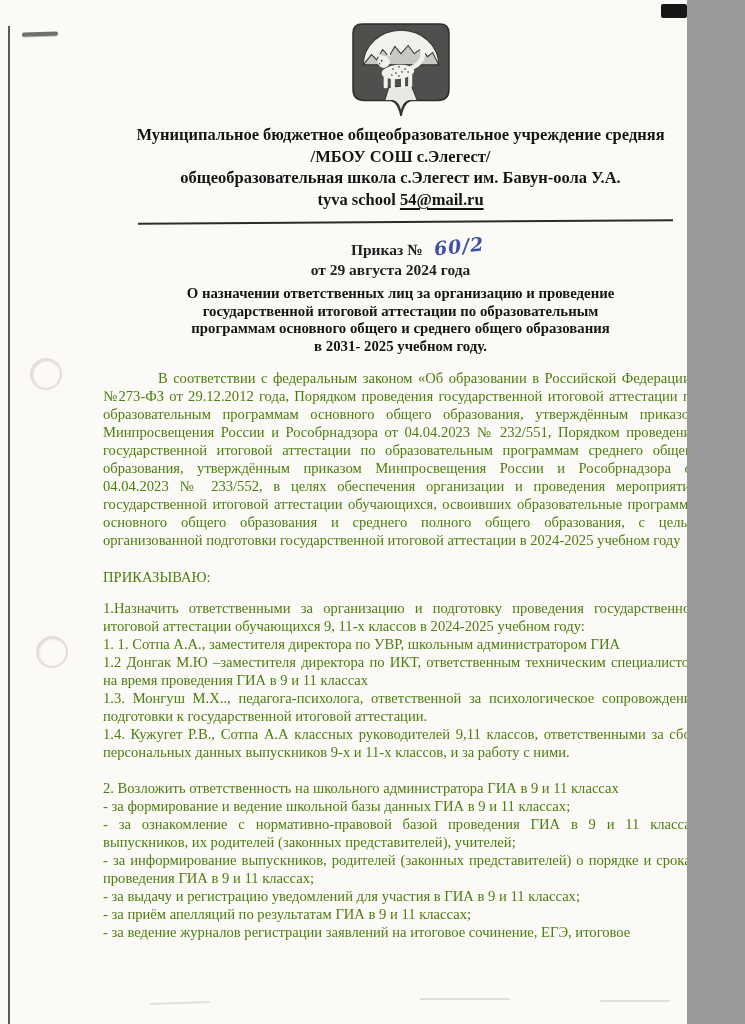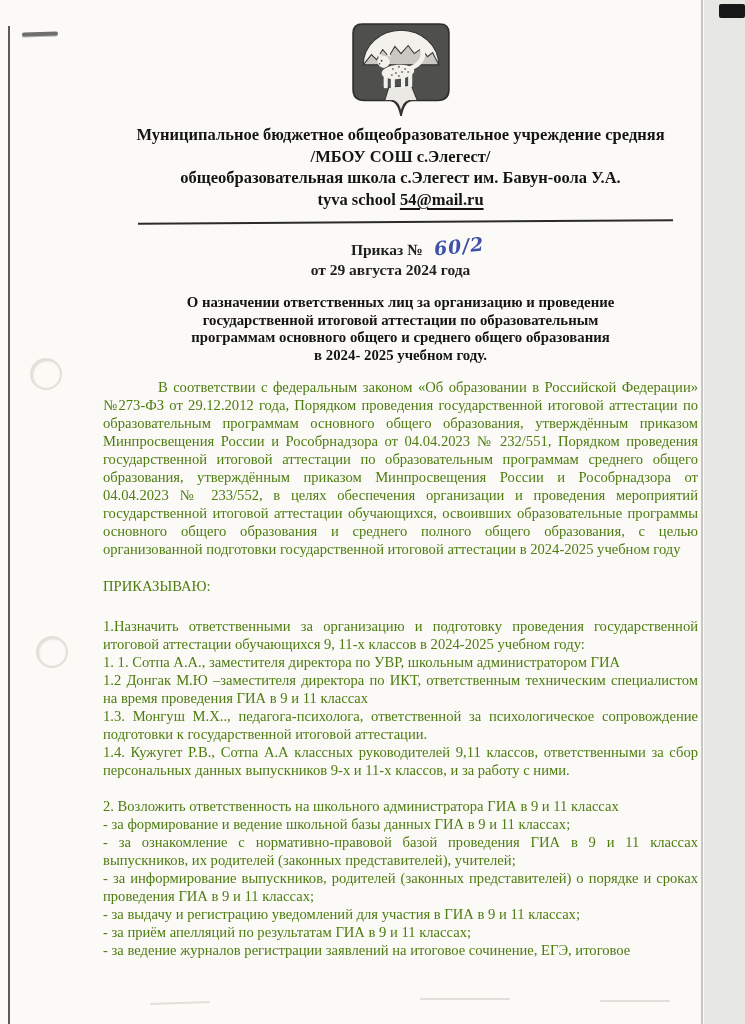--- a/index.html
+++ b/index.html
@@ -1,19 +1,19 @@
 <!DOCTYPE html>
 <html lang="ru"><head>
 <meta charset="utf-8">
 <style>
   html,body{margin:0;padding:0;}
   body{background:#9a9a98;font-family:"Liberation Serif","DejaVu Serif",serif;}
   .page{
     position:relative;
-    width:745px;height:1024px;
+    width:687px;height:1024px;
     background:#fbfaf7;
     overflow:hidden;
     color:#1f1f1f;
   }
   
   .edge-right{position:absolute;left:704px;top:0;right:0;bottom:0;background:#e7e7e3;}
   .line-right{position:absolute;left:701px;top:0;width:2px;height:100%;background:#c6c6c2;}
   .line-left{position:absolute;left:8px;top:26px;width:2px;bottom:0;background:#3d3d3d;opacity:.85;}
   .mark-topright{position:absolute;right:0;top:4px;width:26px;height:14px;background:#171717;border-radius:2px;}
   .staple-mark{position:absolute;left:22px;top:32px;width:36px;height:4px;background:#6f6f6d;transform:rotate(-2deg);border-radius:2px;box-shadow:0 1px 0 #b9b9b5;}
@@ -29,25 +29,25 @@
   .content{position:absolute;left:103px;top:0;width:595px;}
   .crest{width:102px;margin:22px auto 0 auto;text-align:center;}
   .org{margin-top:-6px;text-align:center;font-weight:bold;font-size:16.5px;line-height:21.5px;color:#141414;}
   .email-underline{text-decoration:underline;text-underline-offset:3px;text-decoration-thickness:1.5px;}
   .hr{height:2px;background:#2b2b2b;margin:11px 25px 0 35px;transform:rotate(-.35deg);}
 
   .order-line{margin-top:14px;text-align:center;padding-left:34px;font-weight:bold;font-size:15.5px;}
   .hand{display:inline-block;font-family:"DejaVu Serif",serif;font-style:italic;font-weight:bold;color:#3f51a8;font-size:19px;letter-spacing:1px;transform:rotate(-6deg) translateY(-2px);margin-left:7px;}
   .order-date{text-align:center;font-weight:bold;font-size:15.5px;margin-top:2px;padding-right:20px;}
 
-  .title{margin-top:15px;text-align:center;font-weight:bold;font-size:14.8px;line-height:17.6px;color:#141414;}
+  .title{margin-top:6px;text-align:center;font-weight:bold;font-size:14.8px;line-height:17.6px;color:#141414;}
 
   p{margin:0;font-size:14.6px;line-height:18px;text-align:justify;color:#4d7c0f;}
   .intro{margin-top:14px;text-indent:55px;}
-  .decree{margin-top:19px;margin-bottom:22px;text-align:left;}
+  .decree{margin-top:19px;margin-bottom:13px;text-align:left;}
   .sec2{margin-top:18px;}
 </style>
 </head>
 <body>
 
 <div class="page">
 
   <div class="edge-right"></div>
   <div class="line-right"></div>
   <div class="line-left"></div>
@@ -103,21 +103,21 @@
     <div class="order-line">
       <span>Приказ №</span>
       <span class="hand">60/2</span>
     </div>
     <div class="order-date">от 29 августа  2024 года</div>
 
     <div class="title">
       <div>О назначении ответственных лиц за организацию и проведение</div>
       <div>государственной итоговой  аттестации по образовательным</div>
       <div>программам основного общего и среднего общего образования</div>
-      <div>в 2024- 2025  учебном году.</div>
+      <div>в 2031- 2025  учебном году.</div>
     </div>
 
     <p class="intro">В соответствии с федеральным законом «Об образовании в Российской Федерации» №273-ФЗ от 29.12.2012 года, Порядком проведения государственной итоговой аттестации по образовательным программам основного общего образования, утверждённым приказом Минпросвещения России и Рособрнадзора от 04.04.2023 № 232/551, Порядком проведения государственной итоговой аттестации по образовательным программам среднего общего образования, утверждённым приказом Минпросвещения России и Рособрнадзора от 04.04.2023 № 233/552, в целях обеспечения организации и проведения мероприятий государственной итоговой аттестации обучающихся, освоивших образовательные программы основного общего образования и среднего полного общего образования, с целью организованной подготовки государственной итоговой аттестации в 2024-2025 учебном году</p>
 
     <p class="decree">ПРИКАЗЫВАЮ:</p>
 
     <p>1.Назначить ответственными за организацию и подготовку проведения государственной итоговой аттестации обучающихся 9, 11-х классов в 2024-2025 учебном году:</p>
     <p>1. 1.  Сотпа А.А., заместителя директора по УВР, школьным администратором ГИА</p>
     <p>1.2 Донгак М.Ю –заместителя директора по ИКТ, ответственным техническим специалистом на время проведения ГИА в 9 и 11 классах</p>
     <p>1.3. Монгуш М.Х.., педагога-психолога, ответственной за психологическое сопровождение подготовки к государственной итоговой аттестации.</p>

